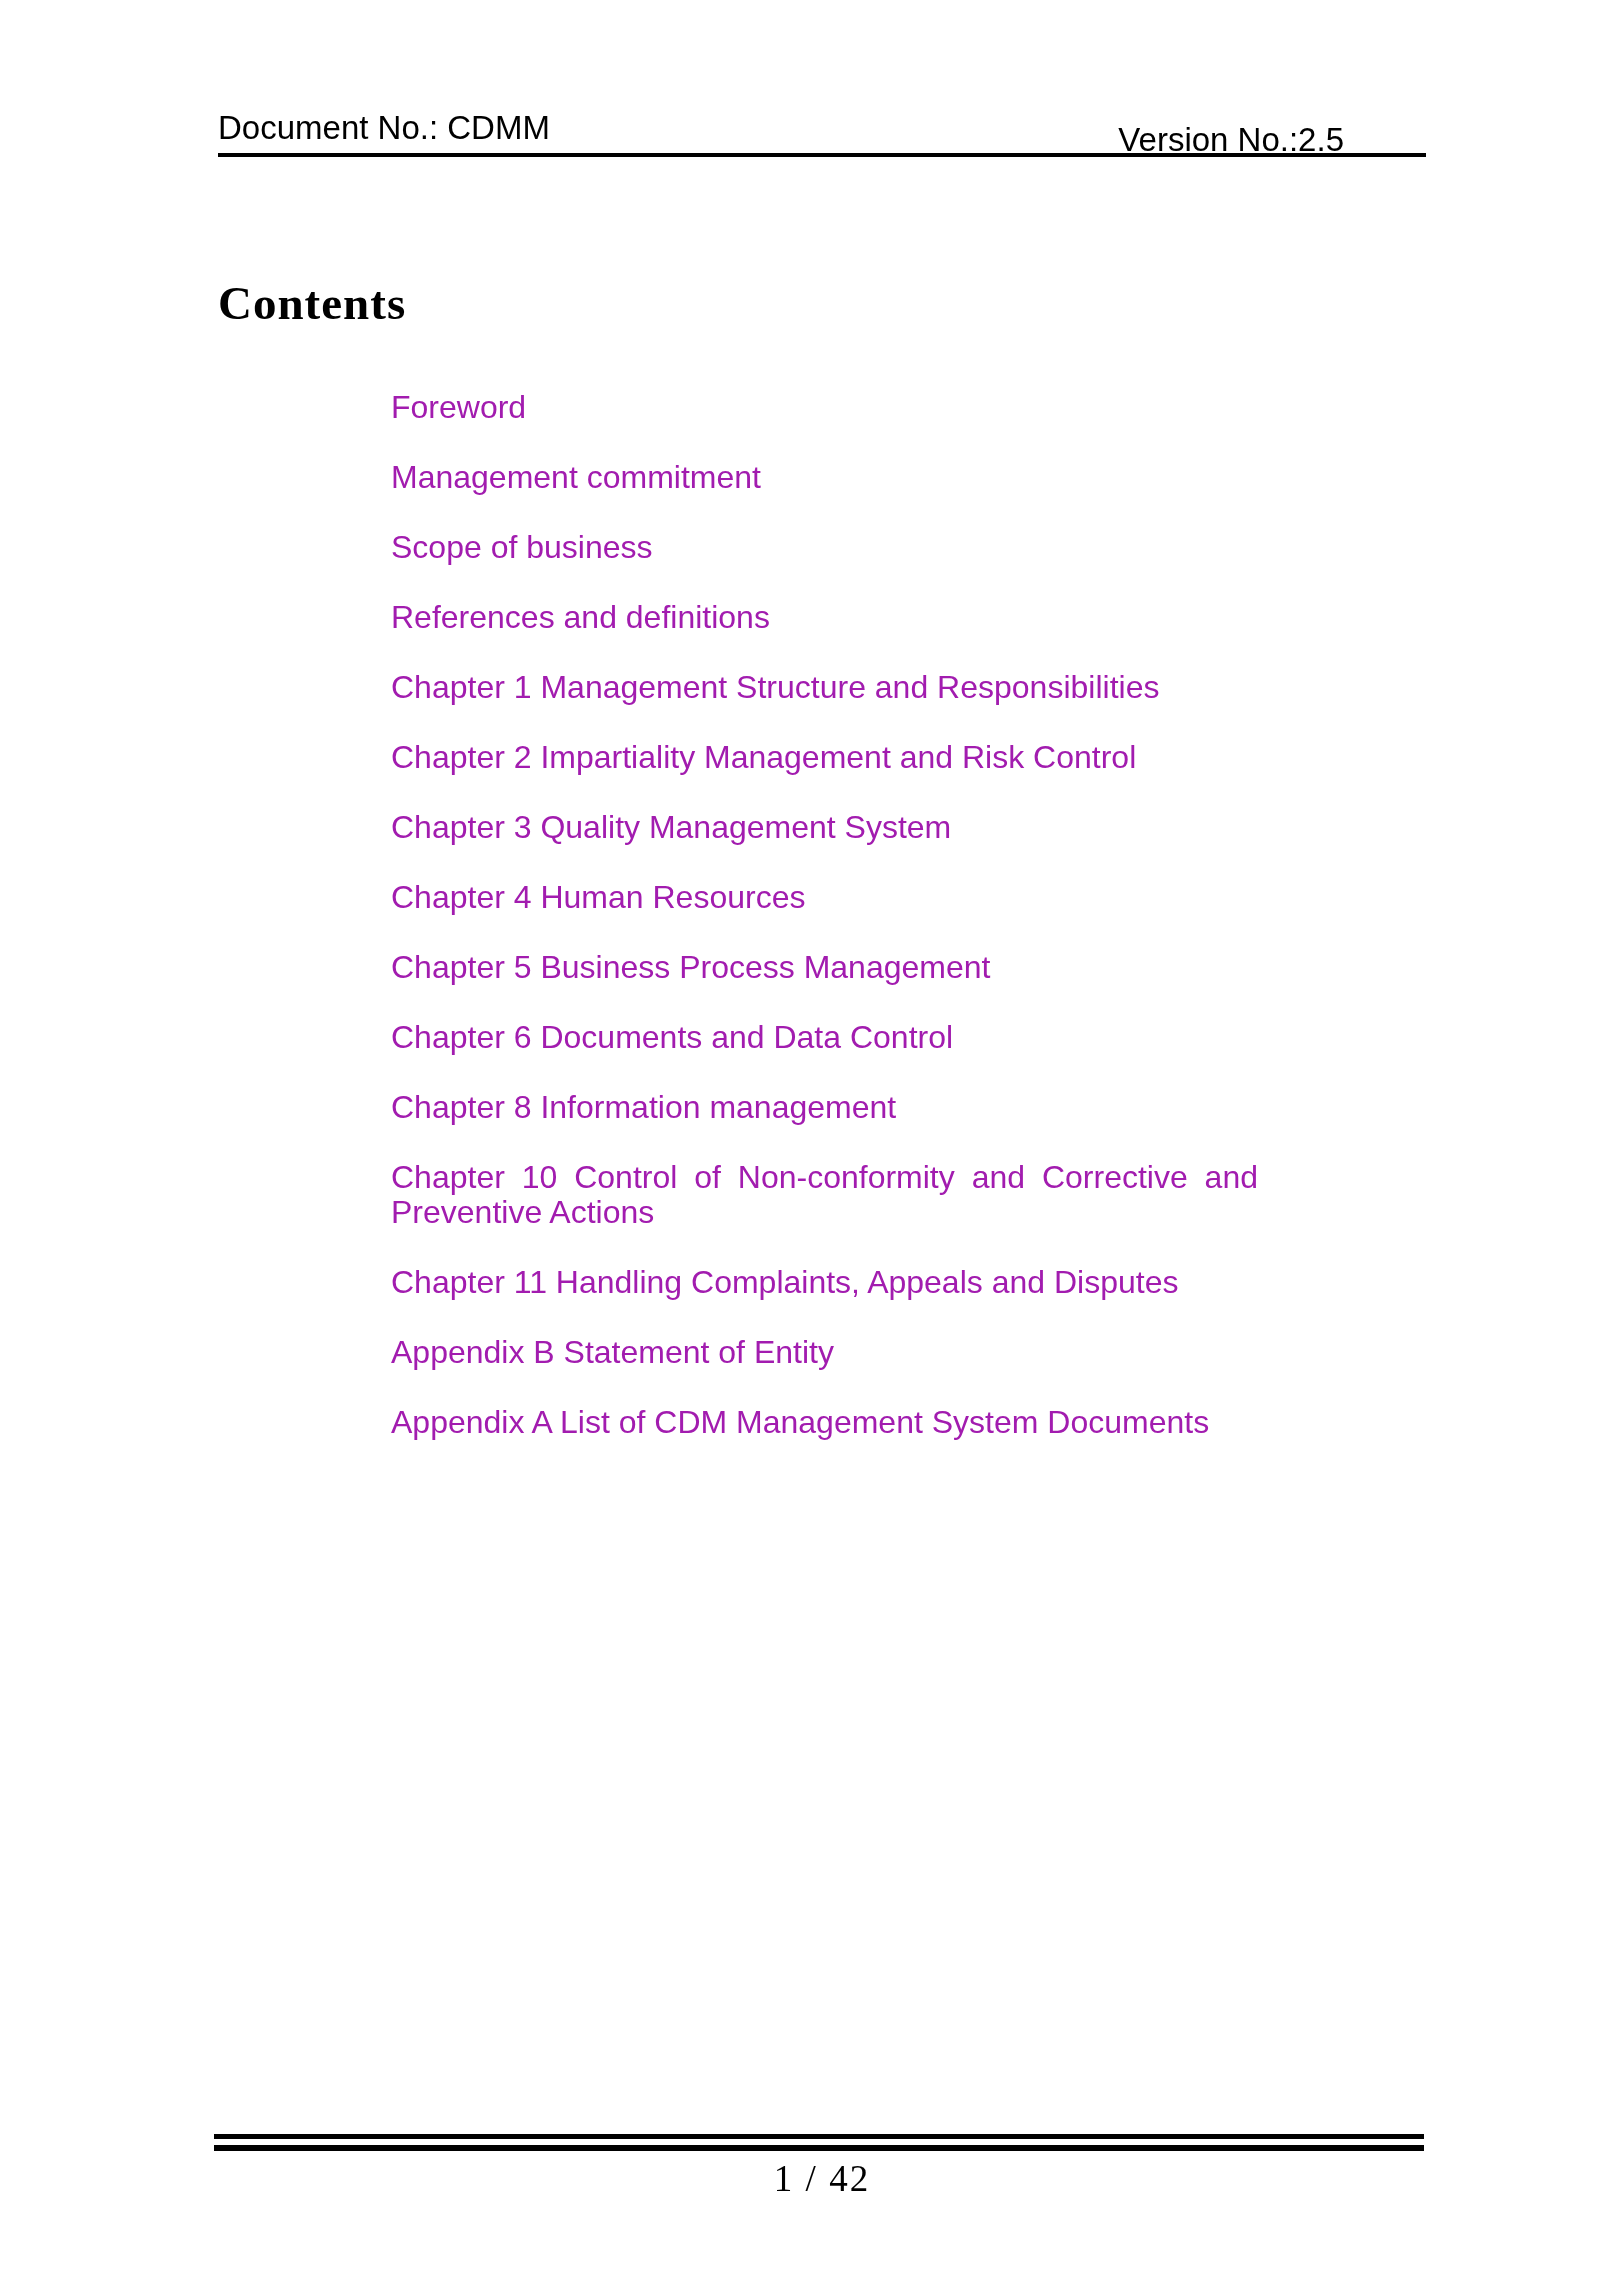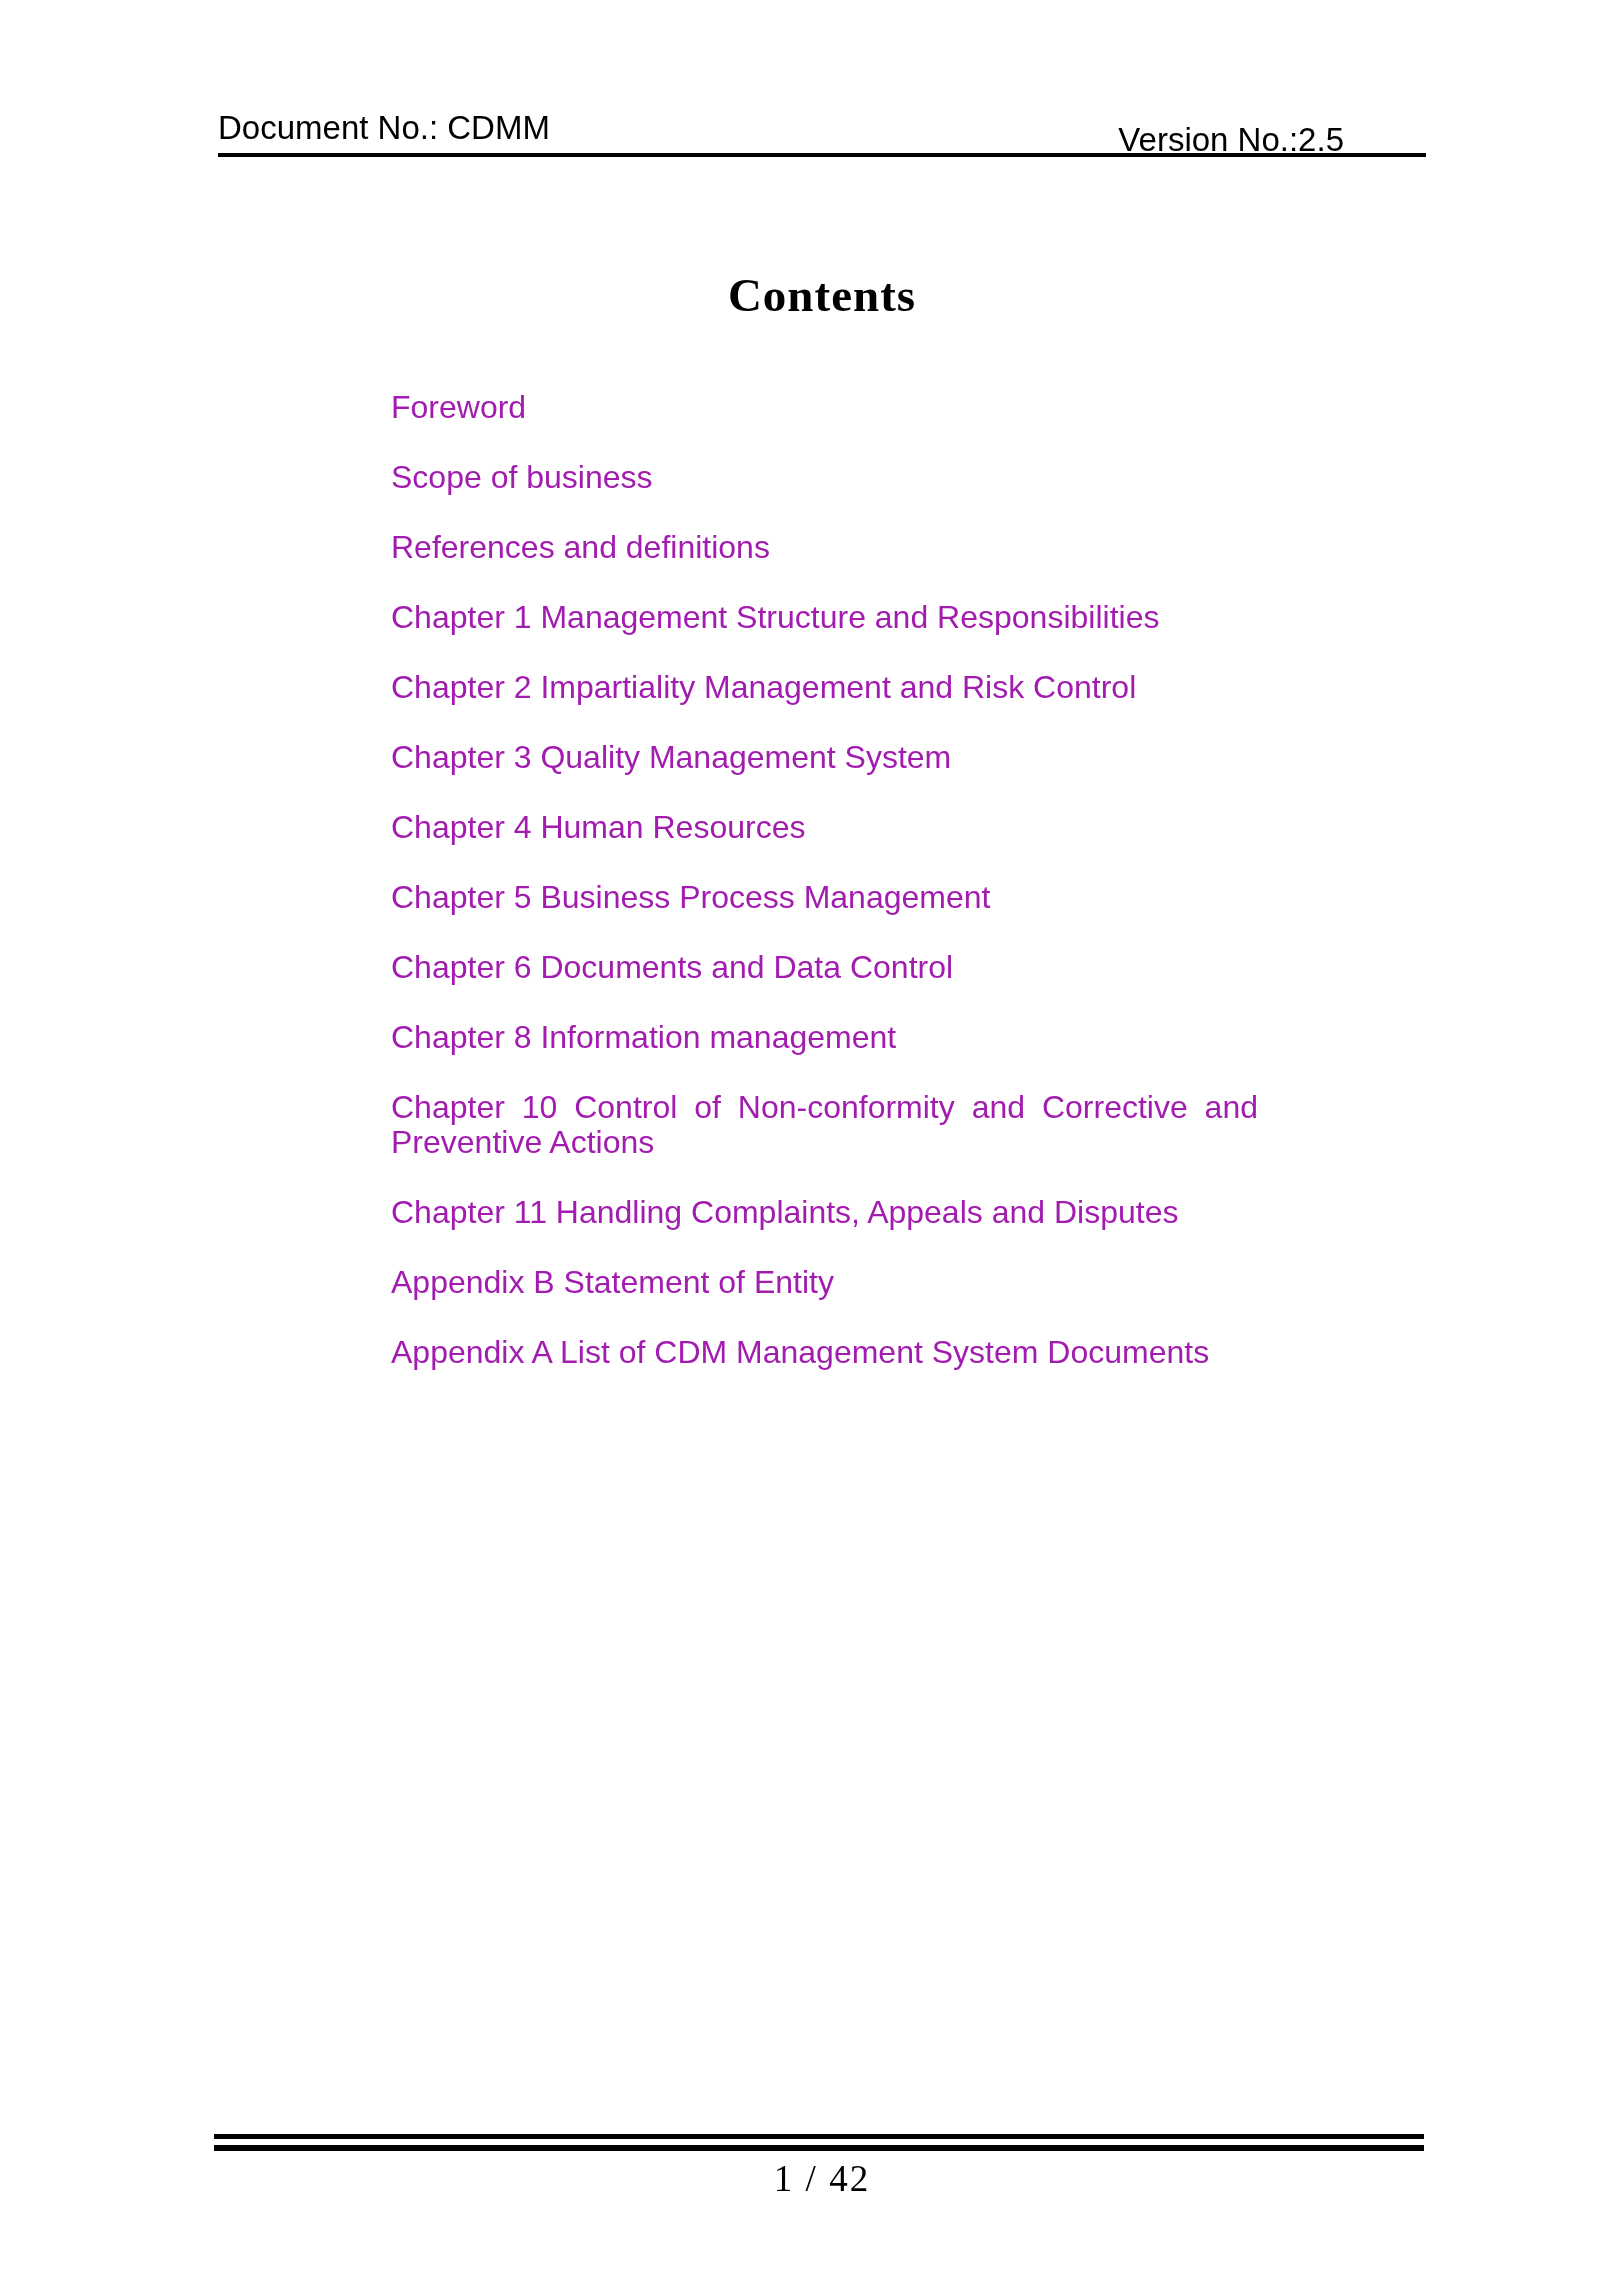--- a/index.html
+++ b/index.html
@@ -37,23 +37,22 @@
     top: 153px;
     width: 1208px;
     height: 3.9px;
     background: #000000;
   }
 
   
   .title-wrap {
     position: absolute;
     left: 218px;
-    top: 271px;
+    top: 279px;
     width: 1208px;
-    text-align: center;
   }
   .page-title {
     font-family: "Liberation Serif", serif;
     font-weight: bold;
     font-size: 47px;
     line-height: 49px;
     letter-spacing: 1px;
   }
 
   
@@ -117,20 +116,21 @@
   <div class="header-right">Version No.:2.5</div>
 
   <div class="header-rule"></div>
 
   <div class="title-wrap">
     <span class="page-title">Contents</span>
   </div>
 
   <ul class="toc">
     <li class="toc-item">Foreword</li>
+    <li class="toc-item">Management commitment</li>
     <li class="toc-item">Scope of business</li>
     <li class="toc-item">References and definitions</li>
     <li class="toc-item">Chapter 1 Management Structure and Responsibilities</li>
     <li class="toc-item">Chapter 2 Impartiality Management and Risk Control</li>
     <li class="toc-item">Chapter 3 Quality Management System</li>
     <li class="toc-item">Chapter 4 Human Resources</li>
     <li class="toc-item">Chapter 5 Business Process Management</li>
     <li class="toc-item">Chapter 6 Documents and Data Control</li>
     <li class="toc-item">Chapter 8 Information management</li>
     <li class="toc-item justify">Chapter 10 Control of Non-conformity and Corrective and Preventive Actions</li>

